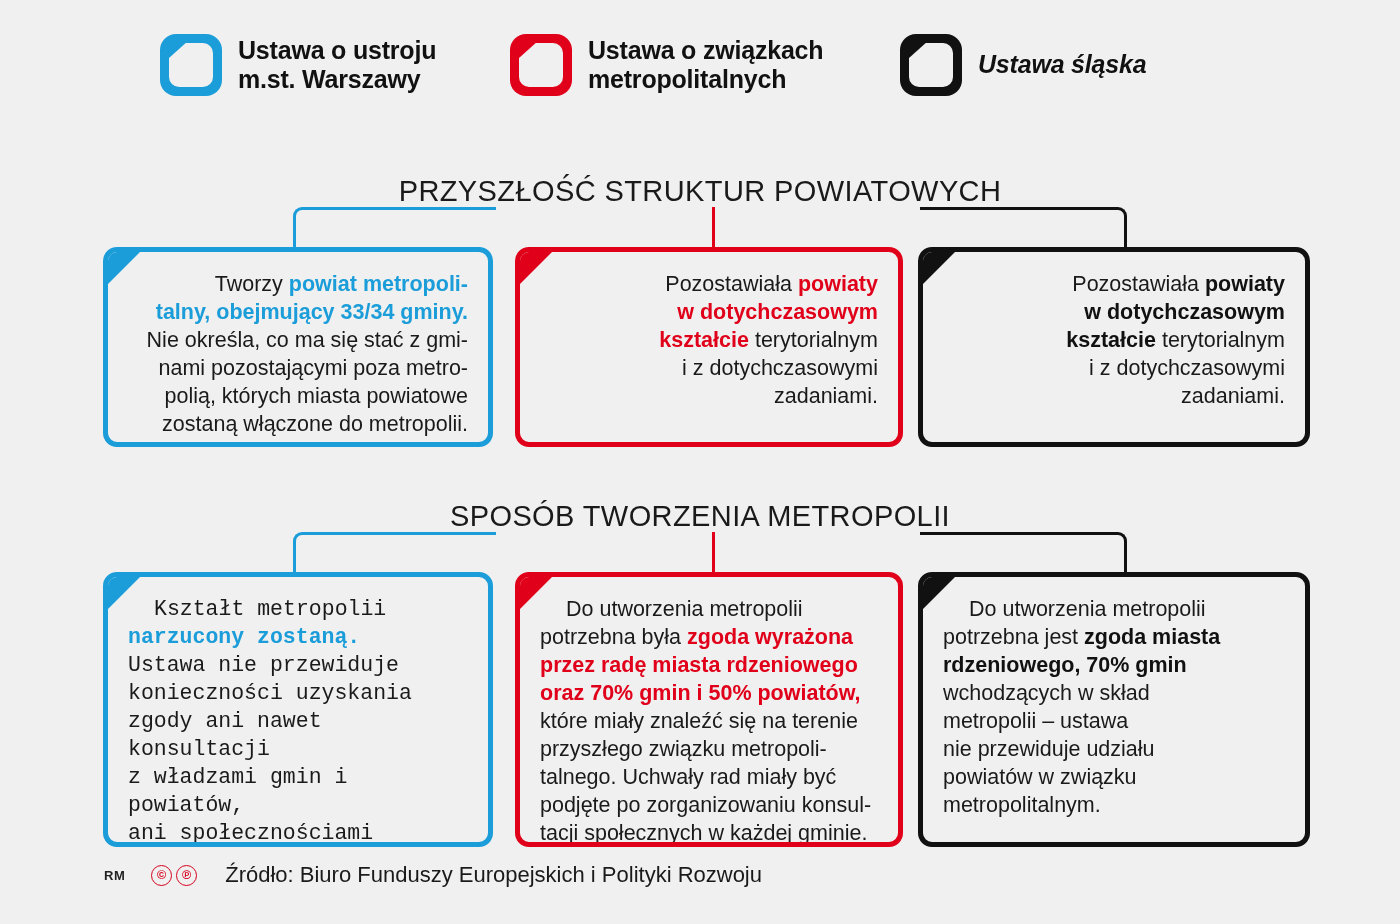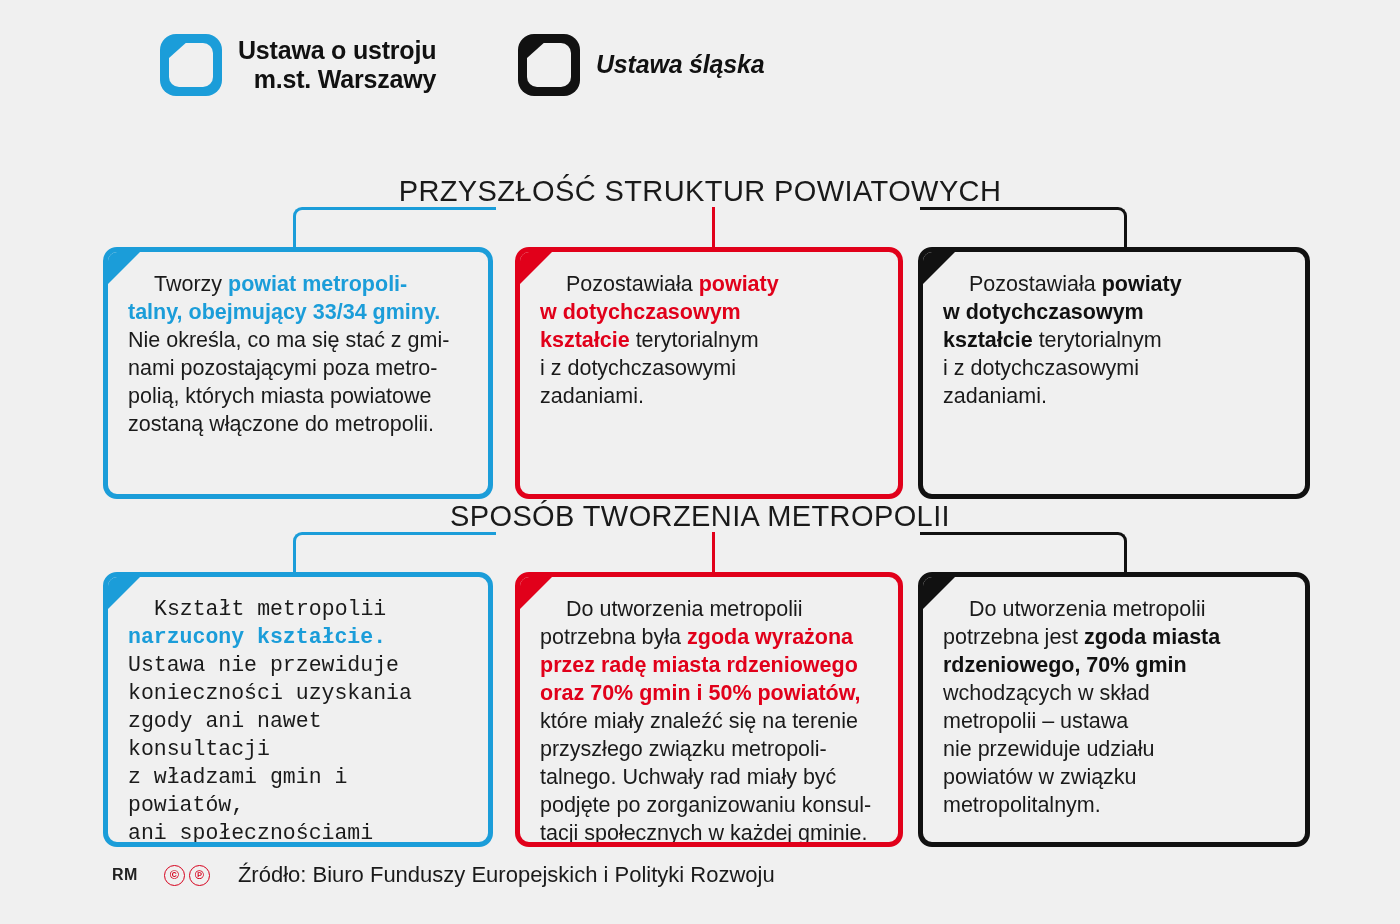--- a/index.html
+++ b/index.html
@@ -8,21 +8,21 @@
     width:1400px;height:924px;
     background:#f0f0f0;
     font-family:"Liberation Sans", sans-serif;
     color:#1a1a1a;
     position:relative;
     overflow:hidden;
   }
   
   .legend{
     position:absolute;left:160px;top:34px;
-    display:flex;align-items:flex-start;gap:8px;text-align:right;
+    display:flex;align-items:flex-start;gap:0;
   }
   .legend-item{display:flex;align-items:center;}
   .legend-item.li0{width:350px;}
   .legend-item.li1{width:390px;}
   .legend-item.li2{width:auto;font-style:italic;}
   .legend-icon{
     width:62px;height:62px;flex:0 0 62px;position:relative;
   }
   .legend-icon .shape{
     position:absolute;inset:0;
@@ -96,35 +96,35 @@
     padding:19px 20px 12px 20px;
     font-size:21.5px;
     line-height:1.30;
     color:#1a1a1a;
     z-index:2;
   }
   .box-text .indent{display:inline-block;width:26px;}
   .box-text b{font-weight:bold;color:var(--c);}
   .box-text b.neutral{color:#111;}
   
-  .r1{height:252px;}
+  .r1{height:200px;text-align:right;}
   .r1.b0{left:103px;width:390px;}
   .r1.b1{left:515px;width:388px;}
   .r1.b2{left:918px;width:392px;}
   
   .r2{height:275px;}
   .r2.b0{left:103px;width:390px;font-family:Liberation Mono, monospace;}
   .r2.b1{left:515px;width:388px;}
   .r2.b2{left:918px;width:392px;}
   
   .footer{
     position:absolute;left:104px;top:862px;
     display:flex;align-items:center;gap:0;
   }
-  .rm{font-size:16px;font-weight:bold;letter-spacing:0.5px;color:#222;margin-left:8px;}
+  .rm{font-size:13px;font-weight:bold;letter-spacing:0.5px;color:#222;}
   .marks{display:flex;gap:4px;margin-left:26px;}
   .mark{
     width:19px;height:19px;border-radius:50%;
     border:1.8px solid #d6001c;color:#d6001c;
     font-size:12.5px;font-weight:bold;
     display:flex;align-items:center;justify-content:center;
     line-height:1;
   }
   .source{margin-left:28px;font-size:22px;color:#1a1a1a;}
 </style>
@@ -133,20 +133,28 @@
 
 <div class="legend">
   <div class="legend-item li0" style="--c: #1b9dd9;">
     <div class="legend-icon">
       <div class="shape"></div>
         <div class="inner"></div>
     </div>
     <div class="legend-label">Ustawa o ustroju
 m.st. Warszawy</div>
   </div>
+  <div class="legend-item li1" style="--c: #e1001a;">
+    <div class="legend-icon">
+      <div class="shape"></div>
+        <div class="inner"></div>
+    </div>
+    <div class="legend-label">Ustawa o związkach
+metropolitalnych</div>
+  </div>
   <div class="legend-item li2" style="--c: #111111;">
     <div class="legend-icon">
       <div class="shape"></div>
         <div class="inner"></div>
     </div>
     <div class="legend-label">Ustawa śląska</div>
   </div>
 </div>
 
 <div class="section sec1">
@@ -175,21 +183,21 @@
 <div class="section sec2">
   <div class="sec-title">
     <span>SPOSÓB TWORZENIA METROPOLII</span>
   </div>
   <div class="conn conn-left"></div>
   <div class="conn conn-mid"></div>
   <div class="conn conn-right"></div>
   <div class="boxes">
     <div class="box r2 b0" style="--c: #1b9dd9;">
       <div class="notch"></div>
-      <div class="box-text"><span class="indent"></span>Kształt metropolii<br><b>narzucony kształcie.</b><br>Ustawa nie przewiduje<br>konieczności uzyskania<br>zgody ani nawet konsultacji<br>z władzami gmin i powiatów,<br>ani społecznościami lokalnymi.</div>
+      <div class="box-text"><span class="indent"></span>Kształt metropolii<br><b>narzucony zostaną.</b><br>Ustawa nie przewiduje<br>konieczności uzyskania<br>zgody ani nawet konsultacji<br>z władzami gmin i powiatów,<br>ani społecznościami lokalnymi.</div>
     </div>
     <div class="box r2 b1" style="--c: #e1001a;">
       <div class="notch"></div>
       <div class="box-text"><span class="indent"></span>Do utworzenia metropolii<br>potrzebna była <b>zgoda wyrażona<br>przez radę miasta rdzeniowego<br>oraz 70% gmin i 50% powiatów,</b><br>które miały znaleźć się na terenie<br>przyszłego związku metropoli-<br>talnego. Uchwały rad miały być<br>podjęte po zorganizowaniu konsul-<br>tacji społecznych w każdej gminie.</div>
     </div>
     <div class="box r2 b2" style="--c: #111111;">
       <div class="notch"></div>
       <div class="box-text"><span class="indent"></span>Do utworzenia metropolii<br>potrzebna jest <b class="neutral">zgoda miasta<br>rdzeniowego, 70% gmin</b><br>wchodzących w skład<br>metropolii – ustawa<br>nie przewiduje udziału<br>powiatów w związku<br>metropolitalnym.</div>
     </div>
   </div>

